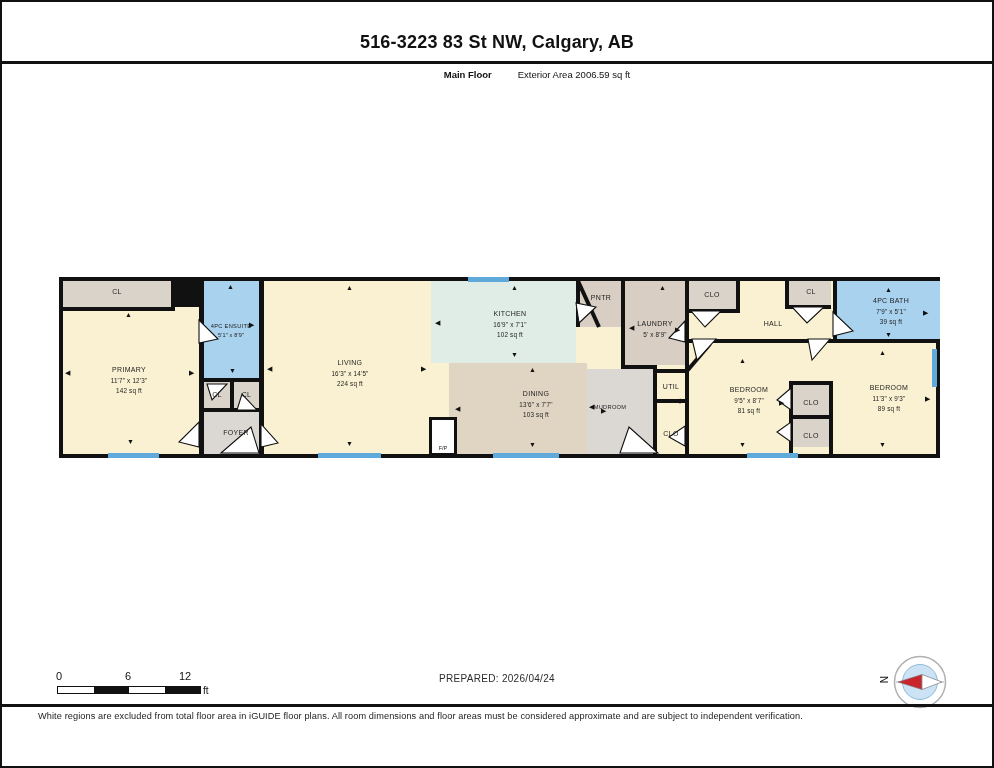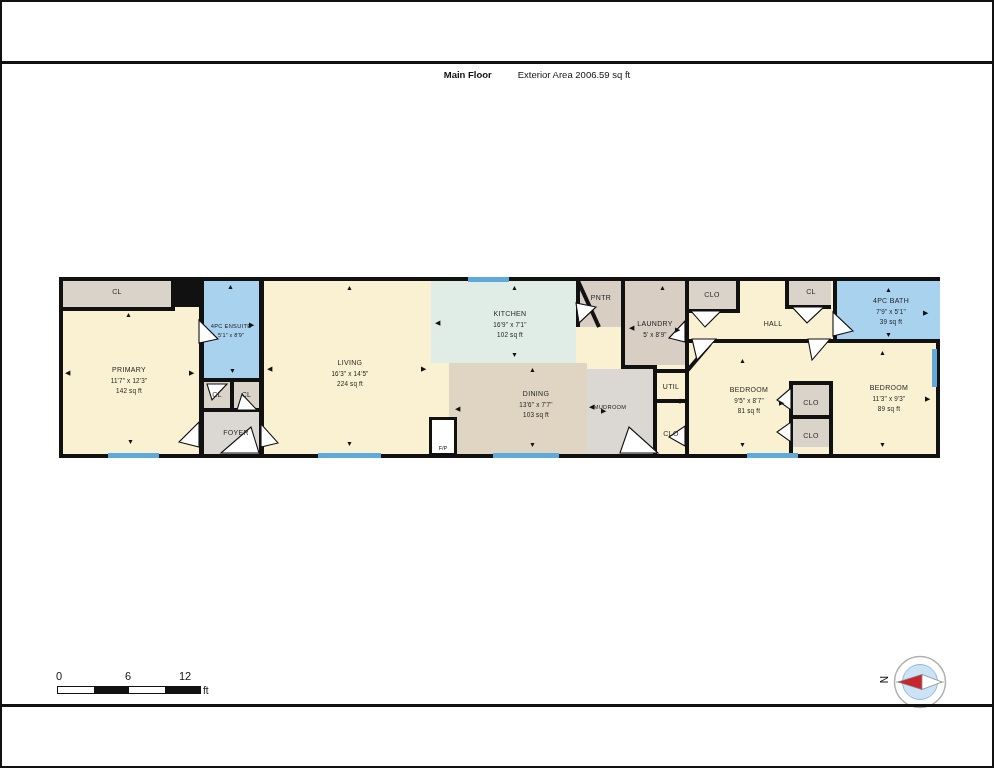--- a/index.html
+++ b/index.html
@@ -40,20 +40,21 @@
   .compass{position:absolute;left:890px;top:652px;}
   .compass-n{position:absolute;left:876px;top:672px;width:12px;text-align:center;font-size:10px;color:#111;transform:rotate(-90deg);}
   .hr-bottom{position:absolute;top:702px;left:0;width:100%;height:2.5px;background:#111;}
   .disclaimer{position:absolute;left:36px;top:709px;font-size:9.2px;color:#222;letter-spacing:.1px;}
 </style>
 </head>
 <body>
 
 <div class="page">
 
+  <div class="title">516-3223 83 St NW, Calgary, AB</div>
   <div class="hr-top"></div>
   <div class="subheader">
     <span class="floor-label">Main Floor</span>
     <span class="area-label">Exterior Area 2006.59 sq ft</span>
   </div>
 
   <div id="plan">
 
     <div class="bg bg-closet" style="left:0;top:0;width:108px;height:26px"></div>
     <div class="bg bg-wet" style="left:141px;top:0;width:55px;height:97px"></div>
@@ -254,25 +255,27 @@
   <span class="scale-num" style="left:117px;top:668px">6</span>
   <span class="scale-num" style="left:174px;top:668px">12</span>
   <div class="scale-bar">
     <div class="scale-seg" style="background:#ffffff"></div>
     <div class="scale-seg" style="background:#111111"></div>
     <div class="scale-seg" style="background:#ffffff"></div>
     <div class="scale-seg" style="background:#111111"></div>
   </div>
   <span class="scale-unit">ft</span>
 
+  <div class="prepared">PREPARED: 2026/04/24</div>
 
   <span class="compass-n">N</span>
   <svg class="compass" width="56" height="56" viewBox="0 0 56 56">
     <circle cx="28" cy="28" r="25.5" fill="#ffffff" stroke="#b0b0b0" stroke-width="1.5"></circle>
     <circle cx="28" cy="28" r="17.5" fill="#CBE3F5" stroke="#8fb9d8" stroke-width="1"></circle>
     <line x1="4" y1="28" x2="52" y2="28" stroke="#9a9a9a" stroke-width="0.8"></line>
     <polygon points="6,28 30,20.5 30,35.5" fill="#C9252C" stroke="#777" stroke-width="0.6"></polygon>
     <polygon points="30,20.5 30,35.5 50,28" fill="#ffffff" stroke="#888" stroke-width="0.8"></polygon>
   </svg>
 
   <div class="hr-bottom"></div>
+  <div class="disclaimer">White regions are excluded from total floor area in iGUIDE floor plans. All room dimensions and floor areas must be considered approximate and are subject to independent verification.</div>
 
 </div>
 
 </body></html>

